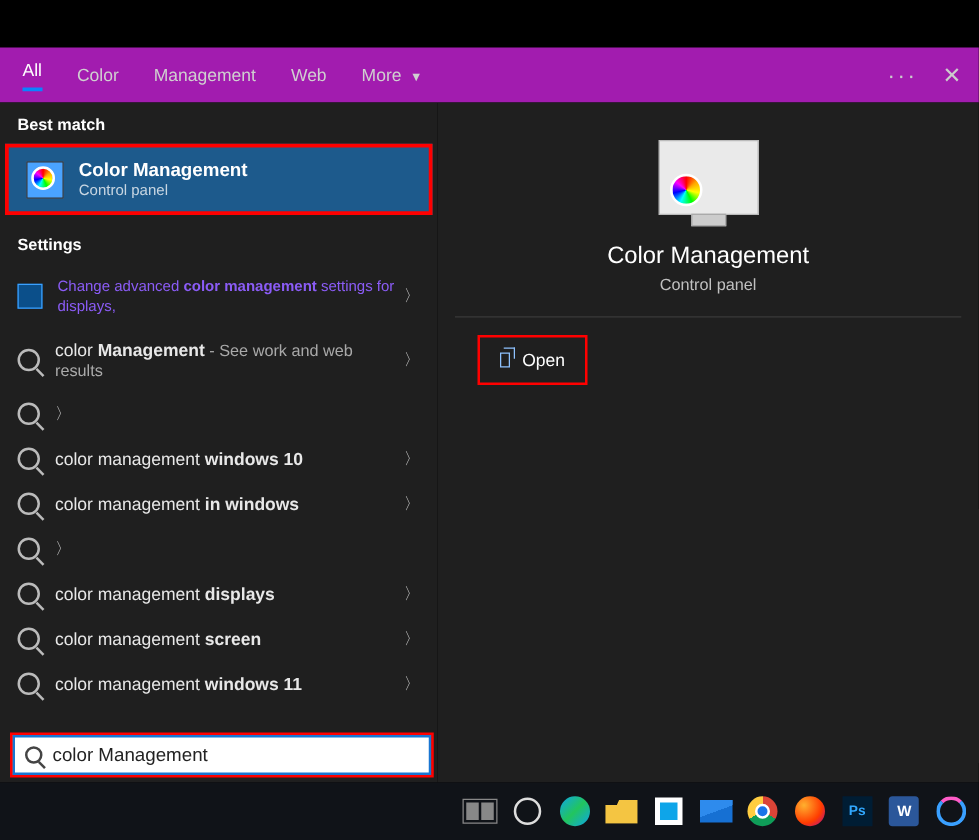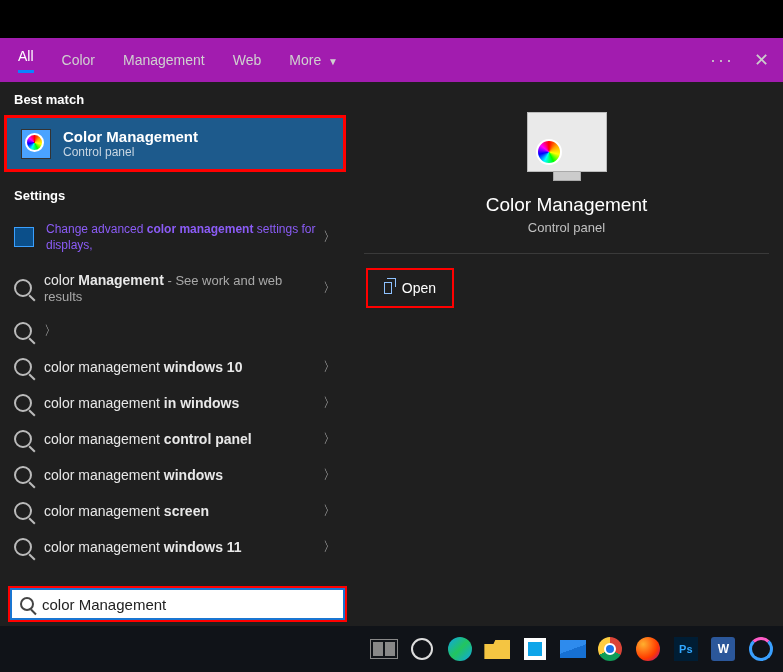--- a/index.html
+++ b/index.html
@@ -68,21 +68,21 @@
   .monitor .wheel {
     position:absolute; left:8px; bottom:6px; width:26px; height:26px;
     background: conic-gradient(red,orange,yellow,lime,cyan,blue,magenta,red);
     border-radius:50%; border:2px solid #fff;
   }
   .right-title { font-size:19px; margin-top:22px; }
   .right-sub   { font-size:13px; color:#c0c0c0; margin-top:4px; }
 
   .open-row {
     display:flex; align-items:center; gap:10px; padding:10px 16px; cursor:pointer;
-    border:2px solid #ff0000; width:88px; margin:14px 0 0 16px;
+    border:2px solid #ff0000; width:88px; margin:14px 0 0 32px;
   }
   .open-icn { width:14px; height:12px; border:1.5px solid #8ec2ff; position:relative; }
   .open-icn::before { content:""; position:absolute; top:-5px; right:-5px; width:8px; height:8px;
     border-top:1.5px solid #8ec2ff; border-right:1.5px solid #8ec2ff; }
   .open-txt { font-size:14px; }
 
   
   .searchbar {
     position:absolute; left:10px; bottom:52px; width:335px; height:32px;
     background:#fff; border:2px solid #1976d2; outline:2px solid #ff0000;
@@ -182,26 +182,25 @@
     <div class="web-text"><span>color management </span><b>windows 10</b></div>
     <div class="chev">〉</div>
   </div>
   <div class="web-row">
     <div class="loupe"></div>
     <div class="web-text"><span>color management </span><b>in windows</b></div>
     <div class="chev">〉</div>
   </div>
   <div class="web-row">
     <div class="loupe"></div>
-    <div class="web-text"><span>color management </span><b>control panel</b></div>
-    <div class="chev">〉</div>
-  </div>
-  <div class="web-row">
-    <div class="loupe"></div>
-    <div class="web-text"><span>color management </span><b>windows</b></div>
+    <div class="chev">〉</div>
+  </div>
+  <div class="web-row">
+    <div class="loupe"></div>
+    <div class="web-text"><span>color management </span><b>displays</b></div>
     <div class="chev">〉</div>
   </div>
   <div class="web-row">
     <div class="loupe"></div>
     <div class="web-text"><span>color management </span><b>screen</b></div>
     <div class="chev">〉</div>
   </div>
   <div class="web-row">
     <div class="loupe"></div>
     <div class="web-text"><span>color management </span><b>windows 11</b></div>

